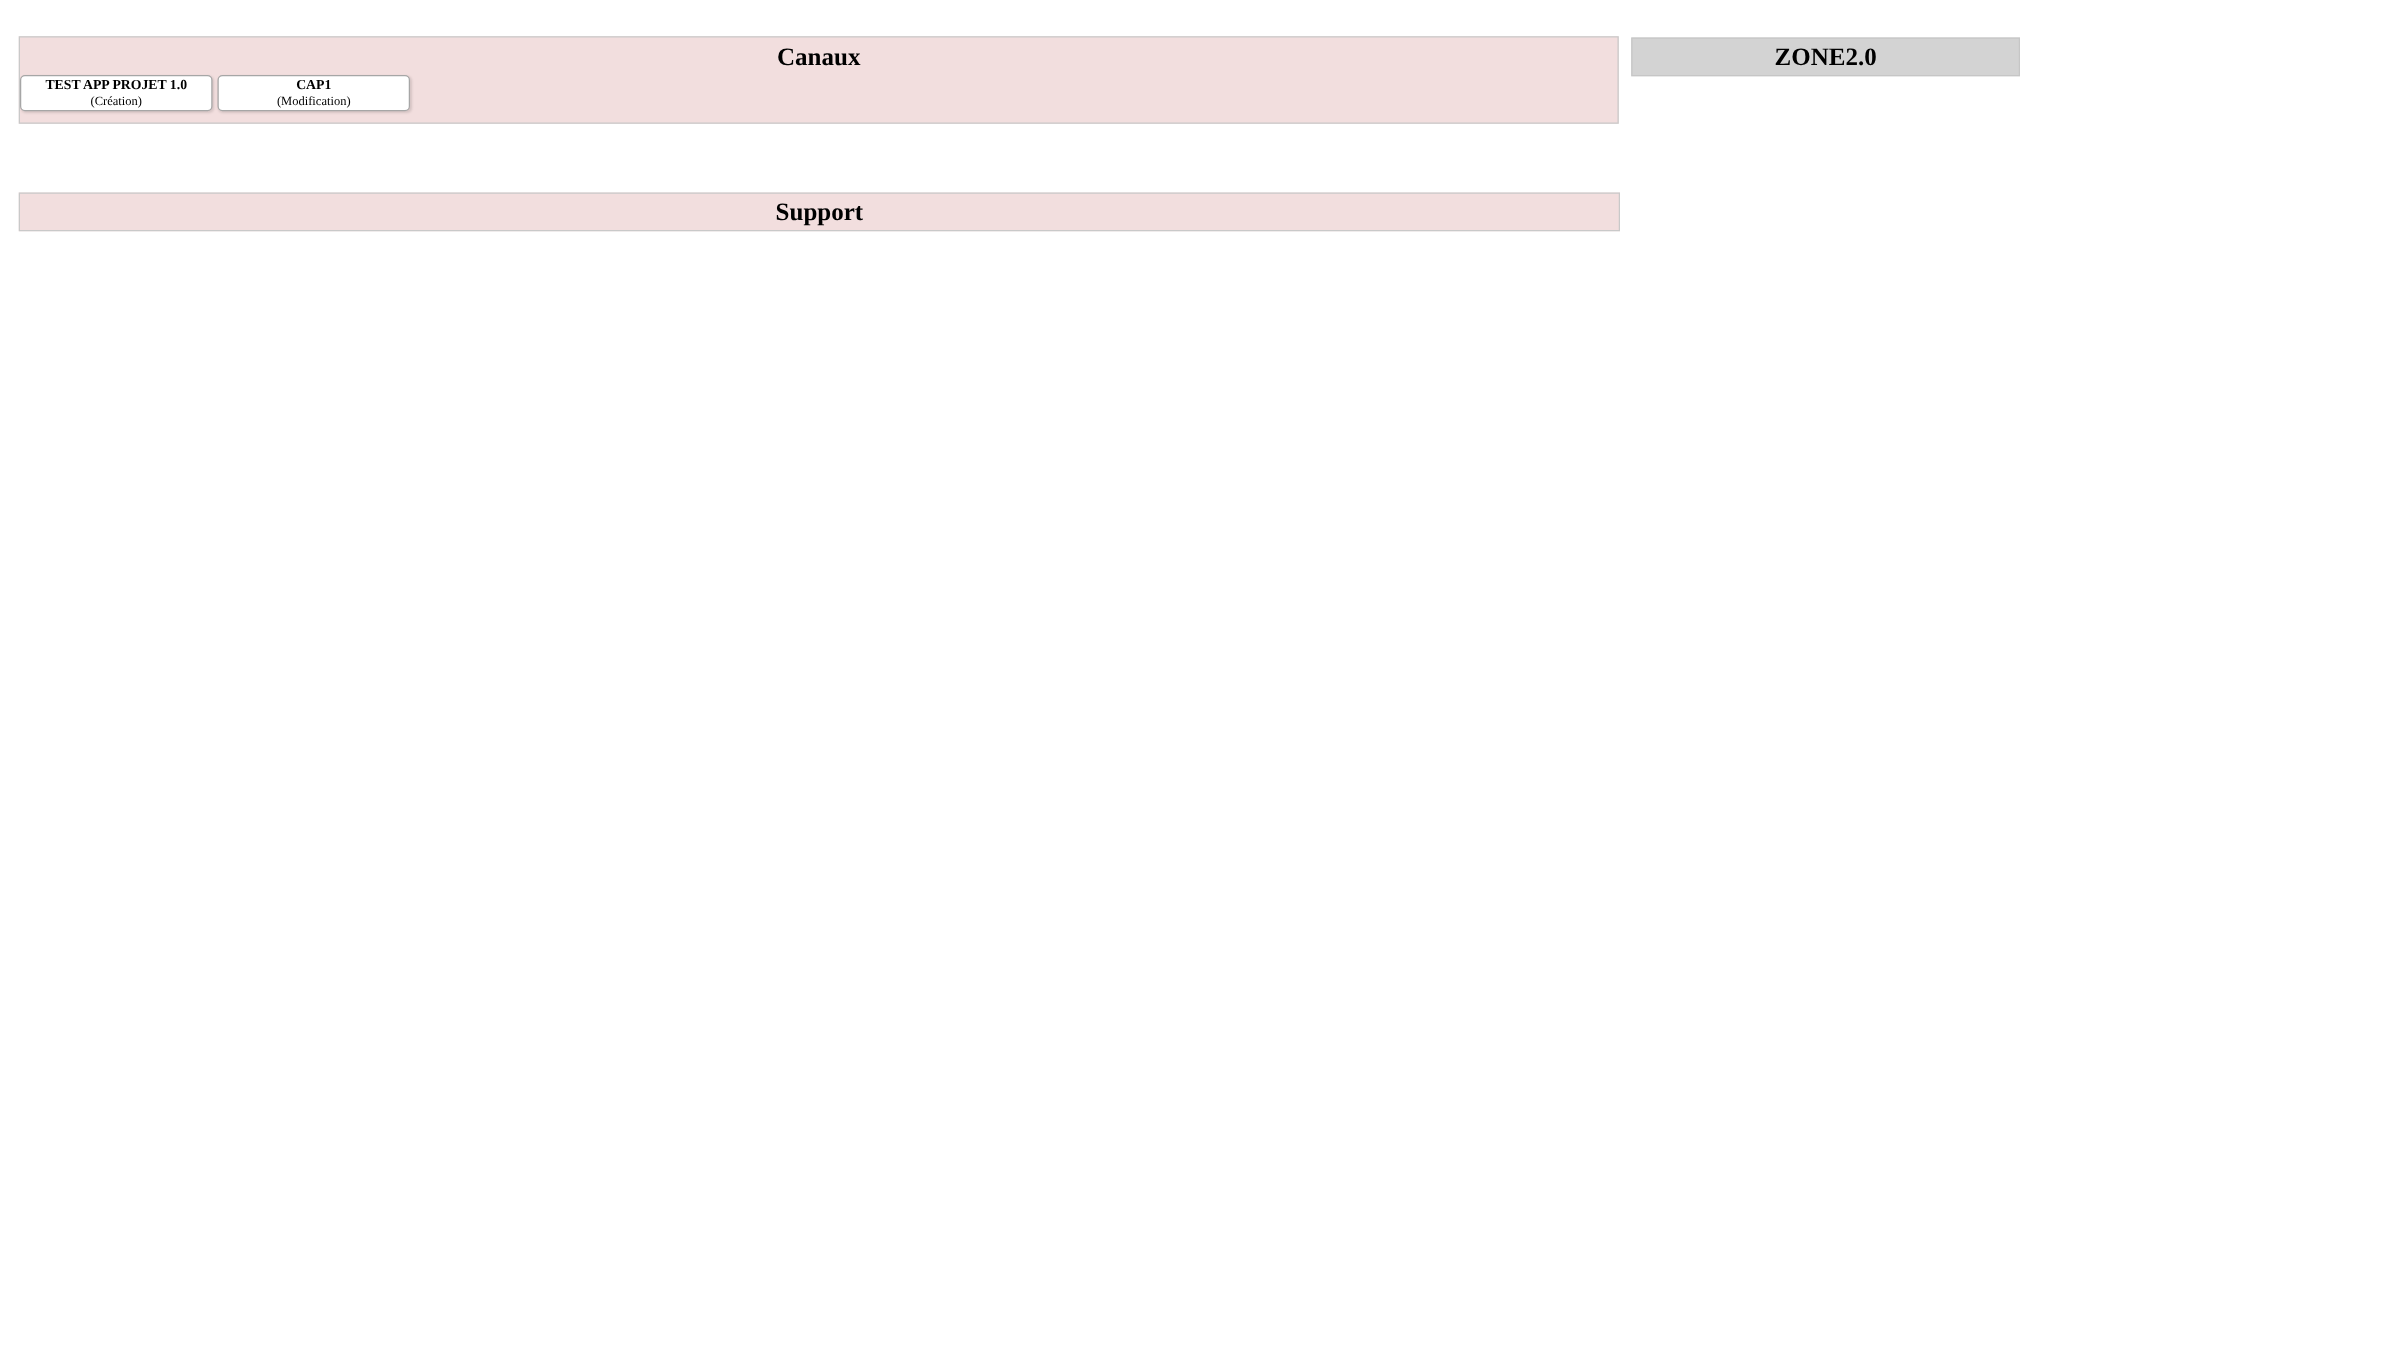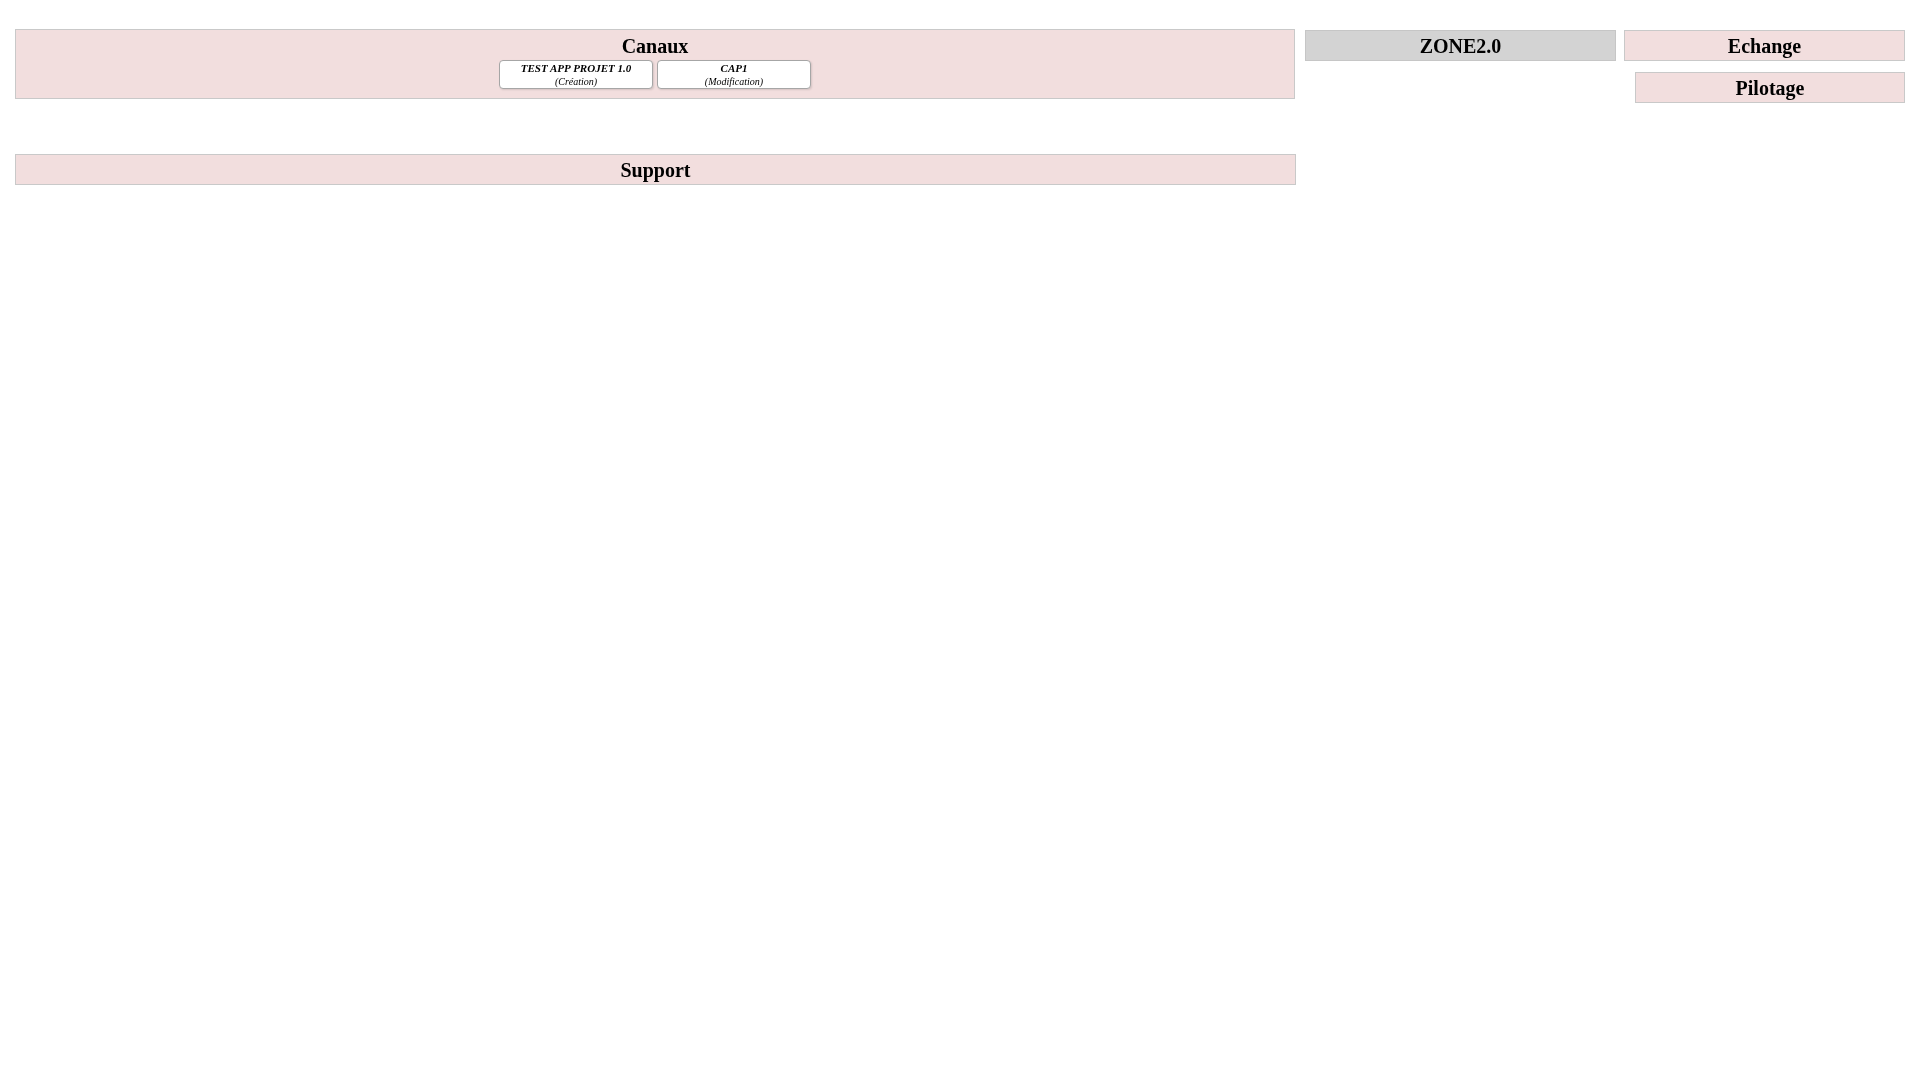--- a/index.html
+++ b/index.html
@@ -47,24 +47,22 @@
   #zone-pilotage     { left: 1635px; top: 72px;  width: 270px;  height: 31px; }
   #zone-referentiels { left: 15px;   top: 112px; width: 1890px; height: 31px; }
   #zone-support      { left: 15px;   top: 154px; width: 1281px; height: 31px; }
 
   
   #zone-canaux .zone-title {
     margin-top: 5px;
   }
   .app-row {
     display: flex;
-    justify-content: center;
     gap: 4px;
     margin-top: 3px;
-    font-style: italic;
   }
   .app-box {
     background: #ffffff;
     border: 1px solid #a6a6a6;
     border-radius: 4px;
     box-sizing: border-box;
     width: 154px;
     height: 29px;
     display: flex;
     flex-direction: column;
@@ -102,27 +100,21 @@
         <span class="app-name">CAP1</span>
         <span class="app-status">(Modification)</span>
       </div>
     </div>
   </div>
 
   <div class="zone zone-bar zone--highlight" id="zone-zone2">
     <span class="zone-title">ZONE2.0</span>
   </div>
 
-  <div class="zone zone-bar" id="zone-echange">
-    <span class="zone-title">Echange</span>
-  </div>
 
 
-  <div class="zone zone-bar" id="zone-pilotage">
-    <span class="zone-title">Pilotage</span>
-  </div>
 
 
   <div class="zone zone-bar" id="zone-support">
     <span class="zone-title">Support</span>
   </div>
 
 </div>
 
 </body></html>

